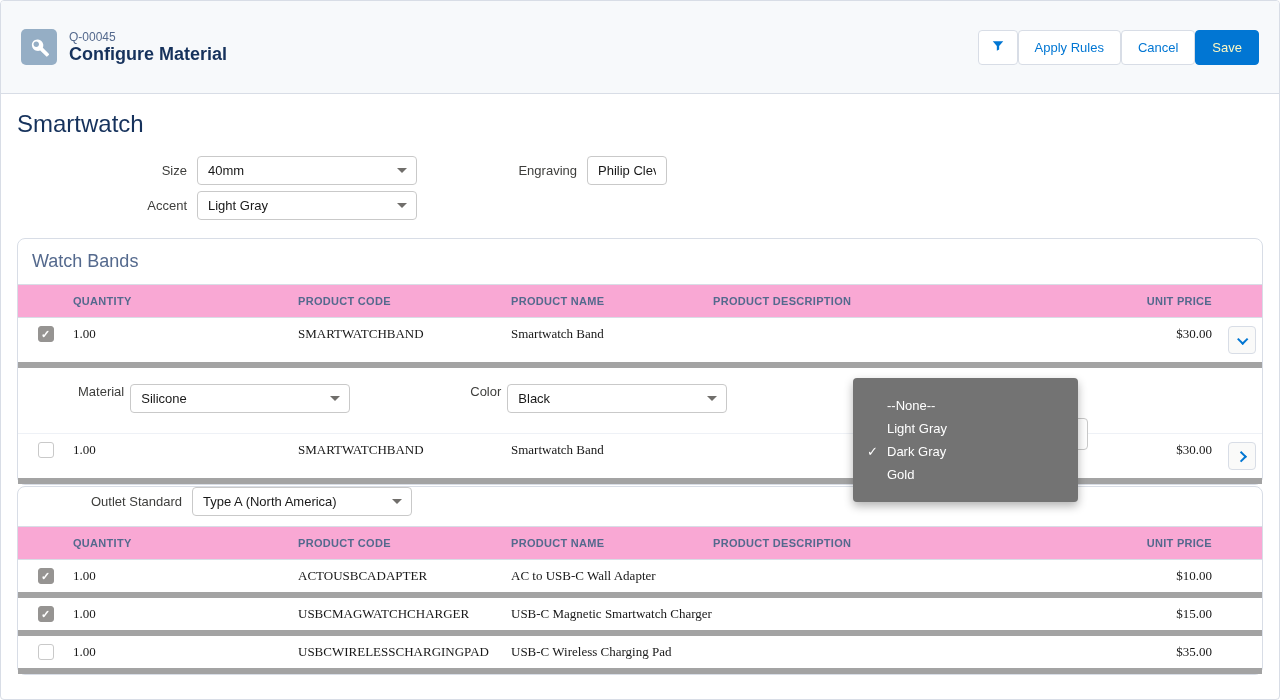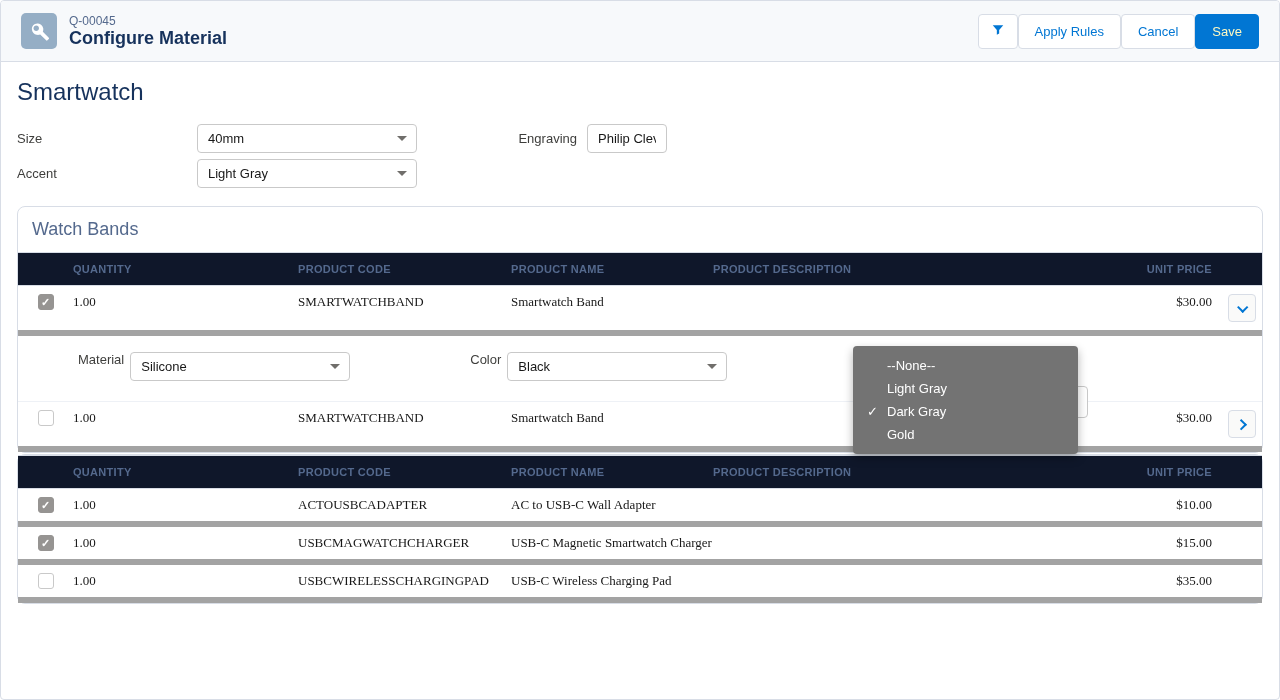--- a/index.html
+++ b/index.html
@@ -1,49 +1,49 @@
 <!DOCTYPE html>
 <html><head>
 <meta charset="utf-8">
 <style>
 * { box-sizing: border-box; margin: 0; padding: 0; }
 body { font-family: -apple-system, BlinkMacSystemFont, "Segoe UI", Arial, sans-serif; font-size: 13px; color: #181818; background: #fff; width: 1280px; height: 700px; overflow: hidden; border: 1px solid #d8dde6; border-radius: 4px; }
 
-.header { display: flex; align-items: center; justify-content: space-between; padding: 12px 20px; background: #f7f9fb; border-bottom: 1px solid #d8dde6; }
+.header { display: flex; align-items: center; justify-content: space-between; padding: 28px 20px; background: #f7f9fb; border-bottom: 1px solid #d8dde6; }
 .header-left { display: flex; align-items: center; gap: 12px; }
 .header-icon { width: 36px; height: 36px; border-radius: 5px; background: #95aec5; display: flex; align-items: center; justify-content: center; }
 .header-icon svg { width: 22px; height: 22px; fill: #fff; }
 .header-title { display: flex; flex-direction: column; }
 .header-quote { font-size: 12px; color: #54698d; }
 .header-main { font-size: 18px; font-weight: 700; color: #16325c; }
 .header-actions { display: flex; }
 .btn { padding: 8px 16px; border-radius: 4px; font-size: 13px; cursor: pointer; border: 1px solid #d8dde6; background: #fff; }
 .btn-icon { padding: 8px 12px; color: #0176d3; }
 .btn-link { color: #0176d3; }
 .btn-primary { background: #0176d3; color: #fef9c3; border-color: #0176d3; }
 
 .content { padding: 16px; }
 .product-title { font-size: 24px; font-weight: 400; color: #16325c; margin-bottom: 18px; }
 
 .attr-row { display: flex; gap: 100px; margin-bottom: 18px; }
 .attr-group { display: flex; flex-direction: column; gap: 6px; }
 .attr-line { display: flex; align-items: center; gap: 10px; }
-.attr-label { width: 170px; text-align: left; font-size: 13px; color: #3e3e3c; }
+.attr-label { width: 170px; text-align: right; font-size: 13px; color: #3e3e3c; }
 .attr-label-short { width: 60px; text-align: right; font-size: 13px; color: #3e3e3c; }
 .select-wrap { position: relative; display: inline-block; }
 .select, .text-input { border: 1px solid #c9c9c9; border-radius: 4px; padding: 6px 28px 6px 10px; font-size: 13px; background: #fff; color: #181818; min-width: 220px; }
 .text-input { min-width: 80px; width: 80px; padding-right: 10px; }
 .select-wrap::after { content: ""; position: absolute; right: 10px; top: 50%; transform: translateY(-30%); border: 5px solid transparent; border-top-color: #706e6b; pointer-events: none; }
 
 .panel { border: 1px solid #d8dde6; border-radius: 8px; margin-bottom: 1px; }
 .panel-header { padding: 12px 14px; font-size: 18px; color: #54698d; font-weight: 400; }
 .panel-subheader { display: flex; align-items: center; gap: 10px; padding: 0 14px 10px 14px; }
 .panel-subheader .sub-label { width: 150px; text-align: right; font-size: 13px; color: #3e3e3c; }
 
-.table-head { display: flex; align-items: center; padding: 10px 0; border-top: 1px solid #d8dde6; border-bottom: 1px solid #d8dde6; background: #0f172a; }
+.table-head { display: flex; align-items: center; padding: 10px 0; border-top: 1px solid #d8dde6; border-bottom: 1px solid #d8dde6; background: #f9a8d4; }
 .table-row { display: flex; align-items: flex-start; padding: 8px 0; border-bottom: 6px solid #a3a3a3; font-family: Liberation Serif, serif; }
 .col-check { width: 55px; display: flex; justify-content: center; }
 .col-qty { width: 225px; }
 .col-code { width: 213px; }
 .col-name { width: 202px; }
 .col-desc { width: 260px; }
 .col-price { flex: 1; text-align: right; padding-right: 10px; }
 .col-expand { width: 40px; display: flex; justify-content: center; }
 .th { font-size: 11px; color: #54698d; font-weight: 600; letter-spacing: 0.3px; }
 .td { font-size: 13px; color: #181818; }
@@ -54,21 +54,21 @@
 
 .expand-btn { width: 28px; height: 28px; border: 1px solid #d8dde6; border-radius: 4px; background: #fafaf9; display: flex; align-items: center; justify-content: center; cursor: pointer; }
 .chevron { border: solid #0176d3; border-width: 0 2px 2px 0; display: inline-block; padding: 3px; }
 .chevron.down { transform: rotate(45deg) translateY(-1px); }
 .chevron.right { transform: rotate(-45deg) translateX(-1px); }
 
 .config-row { display: flex; gap: 120px; padding: 16px 60px 20px 60px; border-bottom: 1px solid #eef1f6; position: relative; }
 .config-field { display: flex; flex-direction: row; gap: 6px; }
 .config-label { font-size: 13px; color: #3e3e3c; }
 
-.dropdown-menu { position: absolute; top: 10px; left: 835px; background: #737373; border-radius: 4px; box-shadow: 0 4px 10px rgba(0,0,0,0.3); min-width: 225px; padding: 8px 0; z-index: 100; }
+.dropdown-menu { position: absolute; top: 10px; left: 835px; background: #737373; border-radius: 4px; box-shadow: 0 4px 10px rgba(0,0,0,0.3); min-width: 225px; padding: 16px 0; z-index: 100; }
 .dropdown-item { padding: 4px 14px 4px 34px; color: #fff; font-size: 13px; cursor: pointer; position: relative; }
 .dropdown-item.selected::before { content: "✓"; position: absolute; left: 14px; }
 
 .hidden-select-box { position: absolute; top: 50px; left: 850px; width: 220px; height: 32px; border: 1px solid #c9c9c9; border-radius: 4px; background: #fff; z-index: 50; }
 </style>
 </head>
 <body>
 
 <div class="header">
   <div class="header-left">
@@ -181,20 +181,26 @@
       <div class="col-price td">$30.00</div>
       <div class="col-expand">
           <span class="expand-btn">
             <span class="chevron right"></span>
           </span>
         </div>
     </div>
   </div>
 
   <div class="panel">
+    <div class="panel-subheader">
+      <span class="sub-label">Outlet Standard</span>
+      <span class="select-wrap">
+          <div class="select">Type A (North America)</div>
+        </span>
+    </div>
     <div class="table-head">
       <div class="col-check"></div>
       <div class="col-qty th">QUANTITY</div>
       <div class="col-code th">PRODUCT CODE</div>
       <div class="col-name th">PRODUCT NAME</div>
       <div class="col-desc th">PRODUCT DESCRIPTION</div>
       <div class="col-price th" style="padding-right:50px">UNIT PRICE</div>
     </div>
 
     <div class="table-row">

